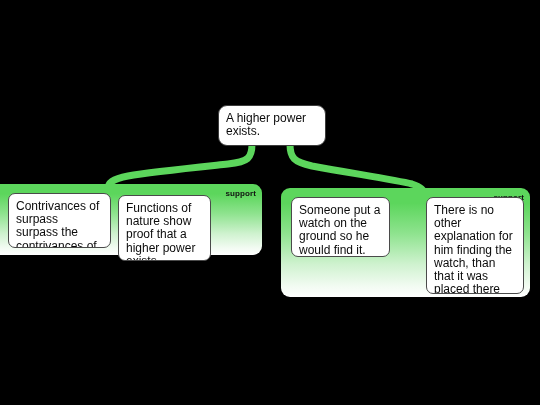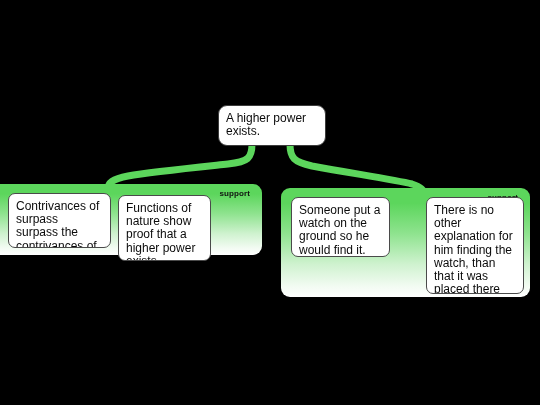--- a/index.html
+++ b/index.html
@@ -27,21 +27,21 @@
   }
   .group-panel {
     position: absolute;
     z-index: 2;
     border-radius: 9px;
     background-image: linear-gradient(to bottom, #5CD65C 0%, #5CD65C 14%, #8FE38F 42%, #CFF2CF 70%, #F2FBF2 90%, #FFFFFF 100%);
   }
   .group-label {
     position: absolute;
     top: 5px;
-    right: 12px;
+    right: 6px;
     font-size: 8px;
     font-weight: bold;
     color: #121212;
     letter-spacing: 0.1px;
     line-height: 10px;
     white-space: nowrap;
   }
   .node-box {
     position: absolute;
     background: #FFFFFF;

